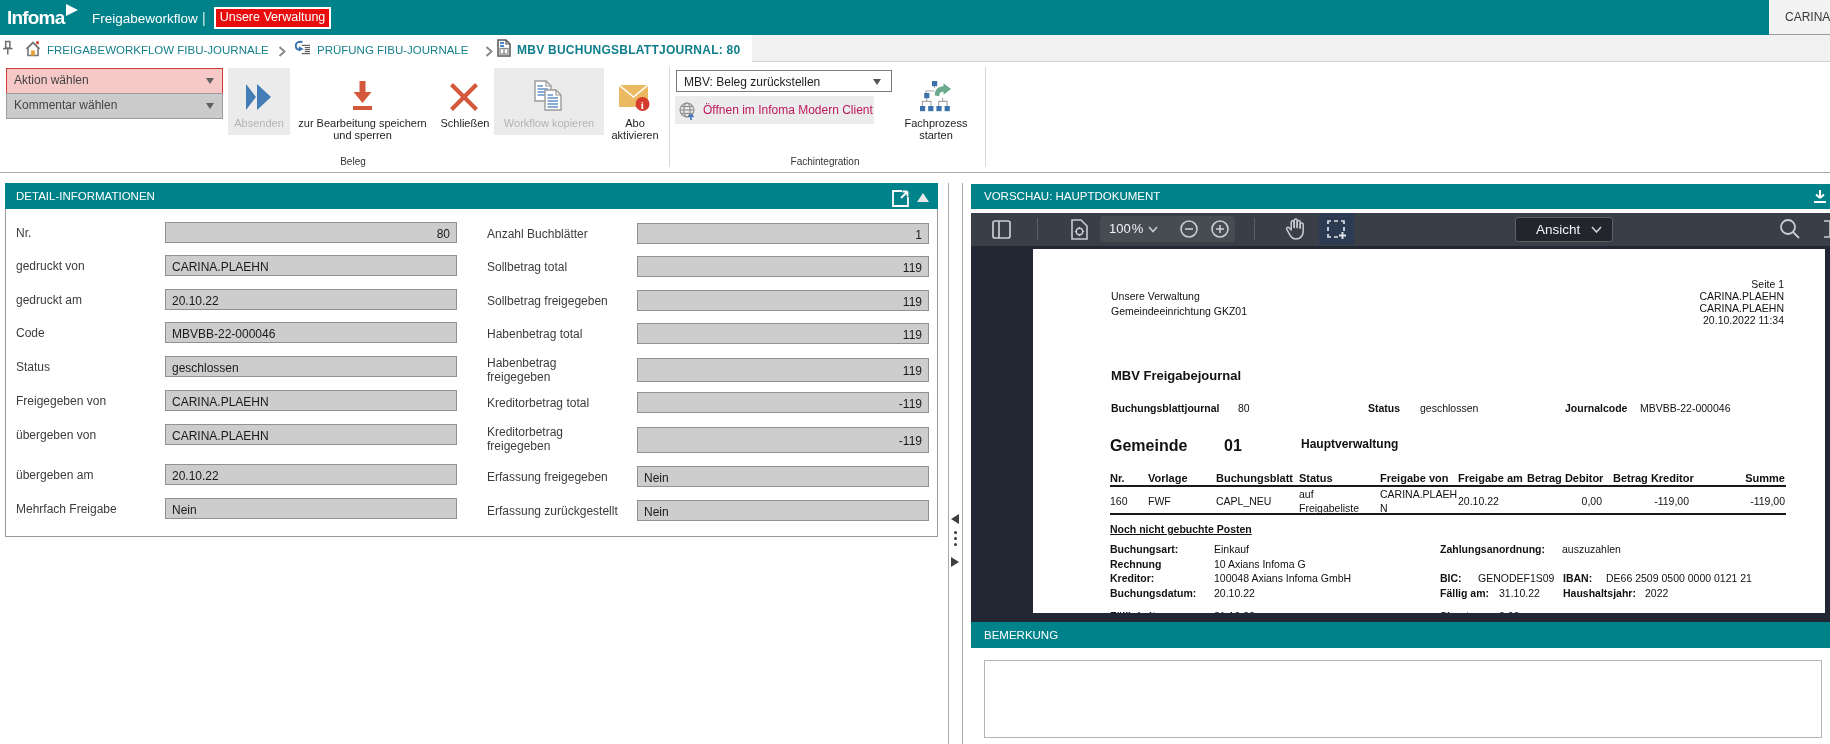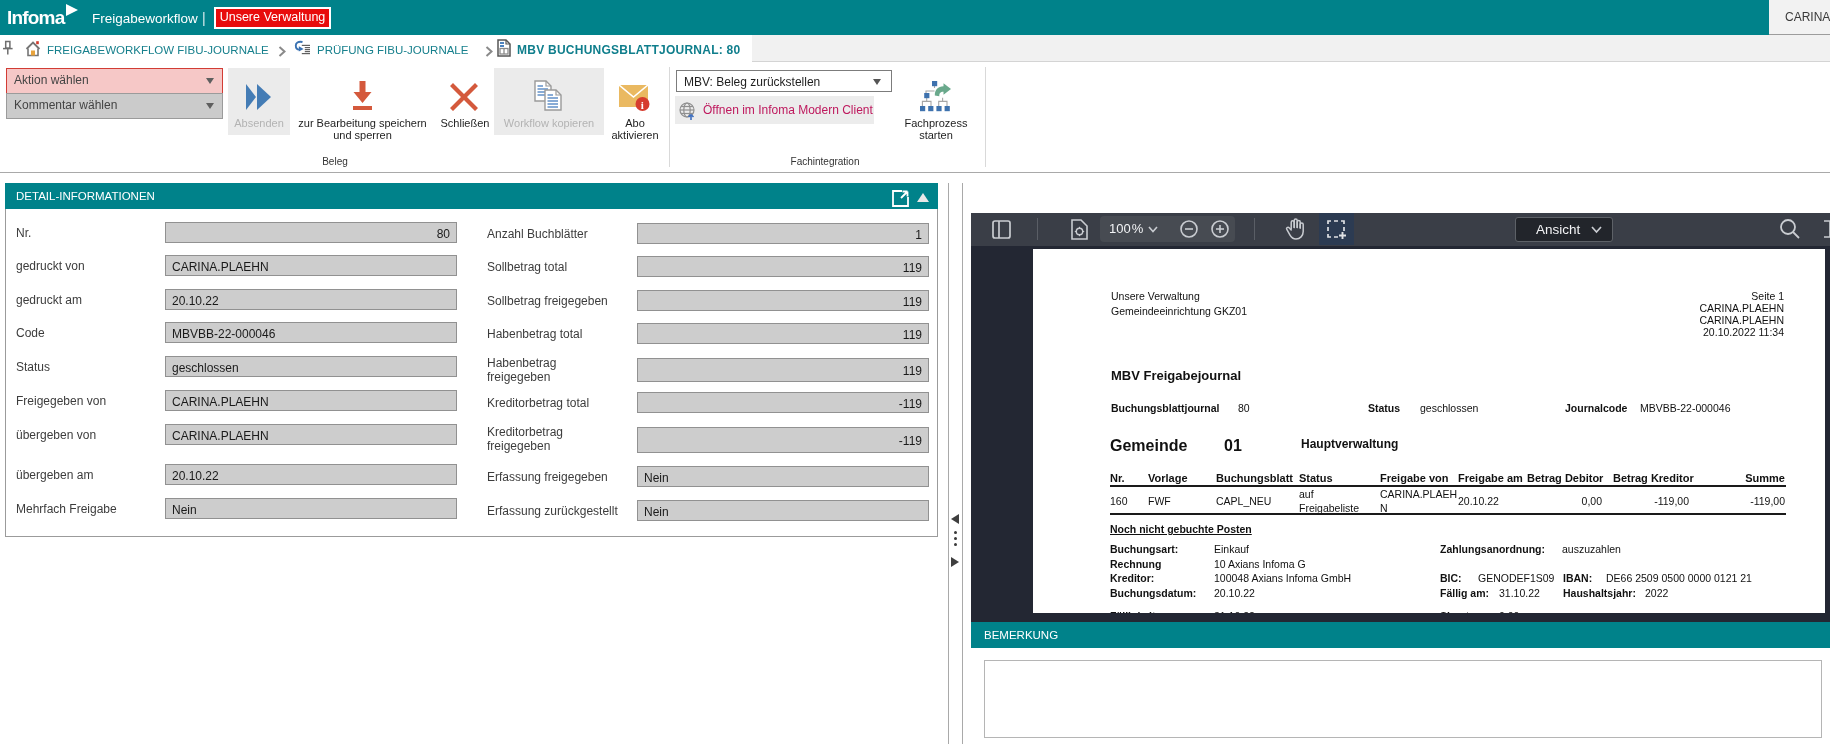--- a/index.html
+++ b/index.html
@@ -113,21 +113,21 @@
       <span style="position:absolute; left:7px; top:4px;">MBV: Beleg zurückstellen</span>
       <span class="ddarrow" style="right:10px; top:8px; border-top-color:#555;"></span>
     </div>
   <div class="abs" id="openmc">
       <span style="position:absolute; left:28px; top:7px;">Öffnen im Infoma Modern Client</span>
     </div>
   <div class="abs rbtn" style="left:900px; top:68px; width:72px; height:72px;">
     <span class="lbl">Fachprozess<br>starten</span>
   </div>
   <div class="abs vsep" style="left:985px;"></div>
-  <div class="abs grplbl" style="left:270px; width:130px;text-align:center;">Beleg</div>
+  <div class="abs grplbl" style="left:288px; width:130px;text-align:center;">Beleg</div>
   <div class="abs grplbl" style="left:760px; width:130px;">Fachintegration</div>
 
   <div class="abs" id="lpanel"></div>
   <div class="abs phead" id="lphead">DETAIL-INFORMATIONEN</div>
   <div id="formarea">
     <div class="abs flabel" style="left:16px; top:226px;">Nr.</div>
     <div class="abs fbox num" style="left:165px; top:222px; width:292px; height:21px;">80</div>
     <div class="abs flabel" style="left:16px; top:259px;">gedruckt von</div>
     <div class="abs fbox" style="left:165px; top:255px; width:292px; height:21px;">CARINA.PLAEHN</div>
     <div class="abs flabel" style="left:16px; top:293px;">gedruckt am</div>
@@ -166,26 +166,27 @@
   </div>
 
   <div class="abs vline" style="left:948px;"></div>
   <div class="abs vline" style="left:962px;"></div>
   <div class="abs" style="left:951px; top:514px; width:0; height:0; border-right:8px solid #3f3f3f; border-top:5.5px solid transparent; border-bottom:5.5px solid transparent;"></div>
   <div class="abs sdot" style="left:954px; top:531px;"></div>
   <div class="abs sdot" style="left:954px; top:537px;"></div>
   <div class="abs sdot" style="left:954px; top:543px;"></div>
   <div class="abs" style="left:951px; top:557px; width:0; height:0; border-left:8px solid #3f3f3f; border-top:5.5px solid transparent; border-bottom:5.5px solid transparent;"></div>
 
+  <div class="abs phead" id="rphead">VORSCHAU: HAUPTDOKUMENT</div>
   <div class="abs" id="pdftb"></div>
   <div class="abs" id="viewer"></div>
   <div id="page">
     <div class="doc" style="left:78px; top:41px;">Unsere Verwaltung</div>
     <div class="doc" style="left:78px; top:56px;">Gemeindeeinrichtung GKZ01</div>
-    <div class="doc" style="right:41px; top:41px; text-align:right;">Seite 1<br>CARINA.PLAEHN<br>CARINA.PLAEHN<br>20.10.2022 11:34</div>
+    <div class="doc" style="right:41px; top:29px; text-align:right;">Seite 1<br>CARINA.PLAEHN<br>CARINA.PLAEHN<br>20.10.2022 11:34</div>
     <div class="doc b" style="left:78px; top:119px; font-size:13px;">MBV Freigabejournal</div>
     <div class="doc b" style="left:78px; top:153px;">Buchungsblattjournal</div>
     <div class="doc" style="left:205px; top:153px;">80</div>
     <div class="doc b" style="left:335px; top:153px;">Status</div>
     <div class="doc" style="left:387px; top:153px;">geschlossen</div>
     <div class="doc b" style="left:532px; top:153px;">Journalcode</div>
     <div class="doc" style="left:607px; top:153px;">MBVBB-22-000046</div>
     <div class="doc b" style="left:77px; top:188px; font-size:16px;">Gemeinde</div>
     <div class="doc b" style="left:191px; top:188px; font-size:16px;">01</div>
     <div class="doc b" style="left:268px; top:188px; font-size:12px;">Hauptverwaltung</div>

